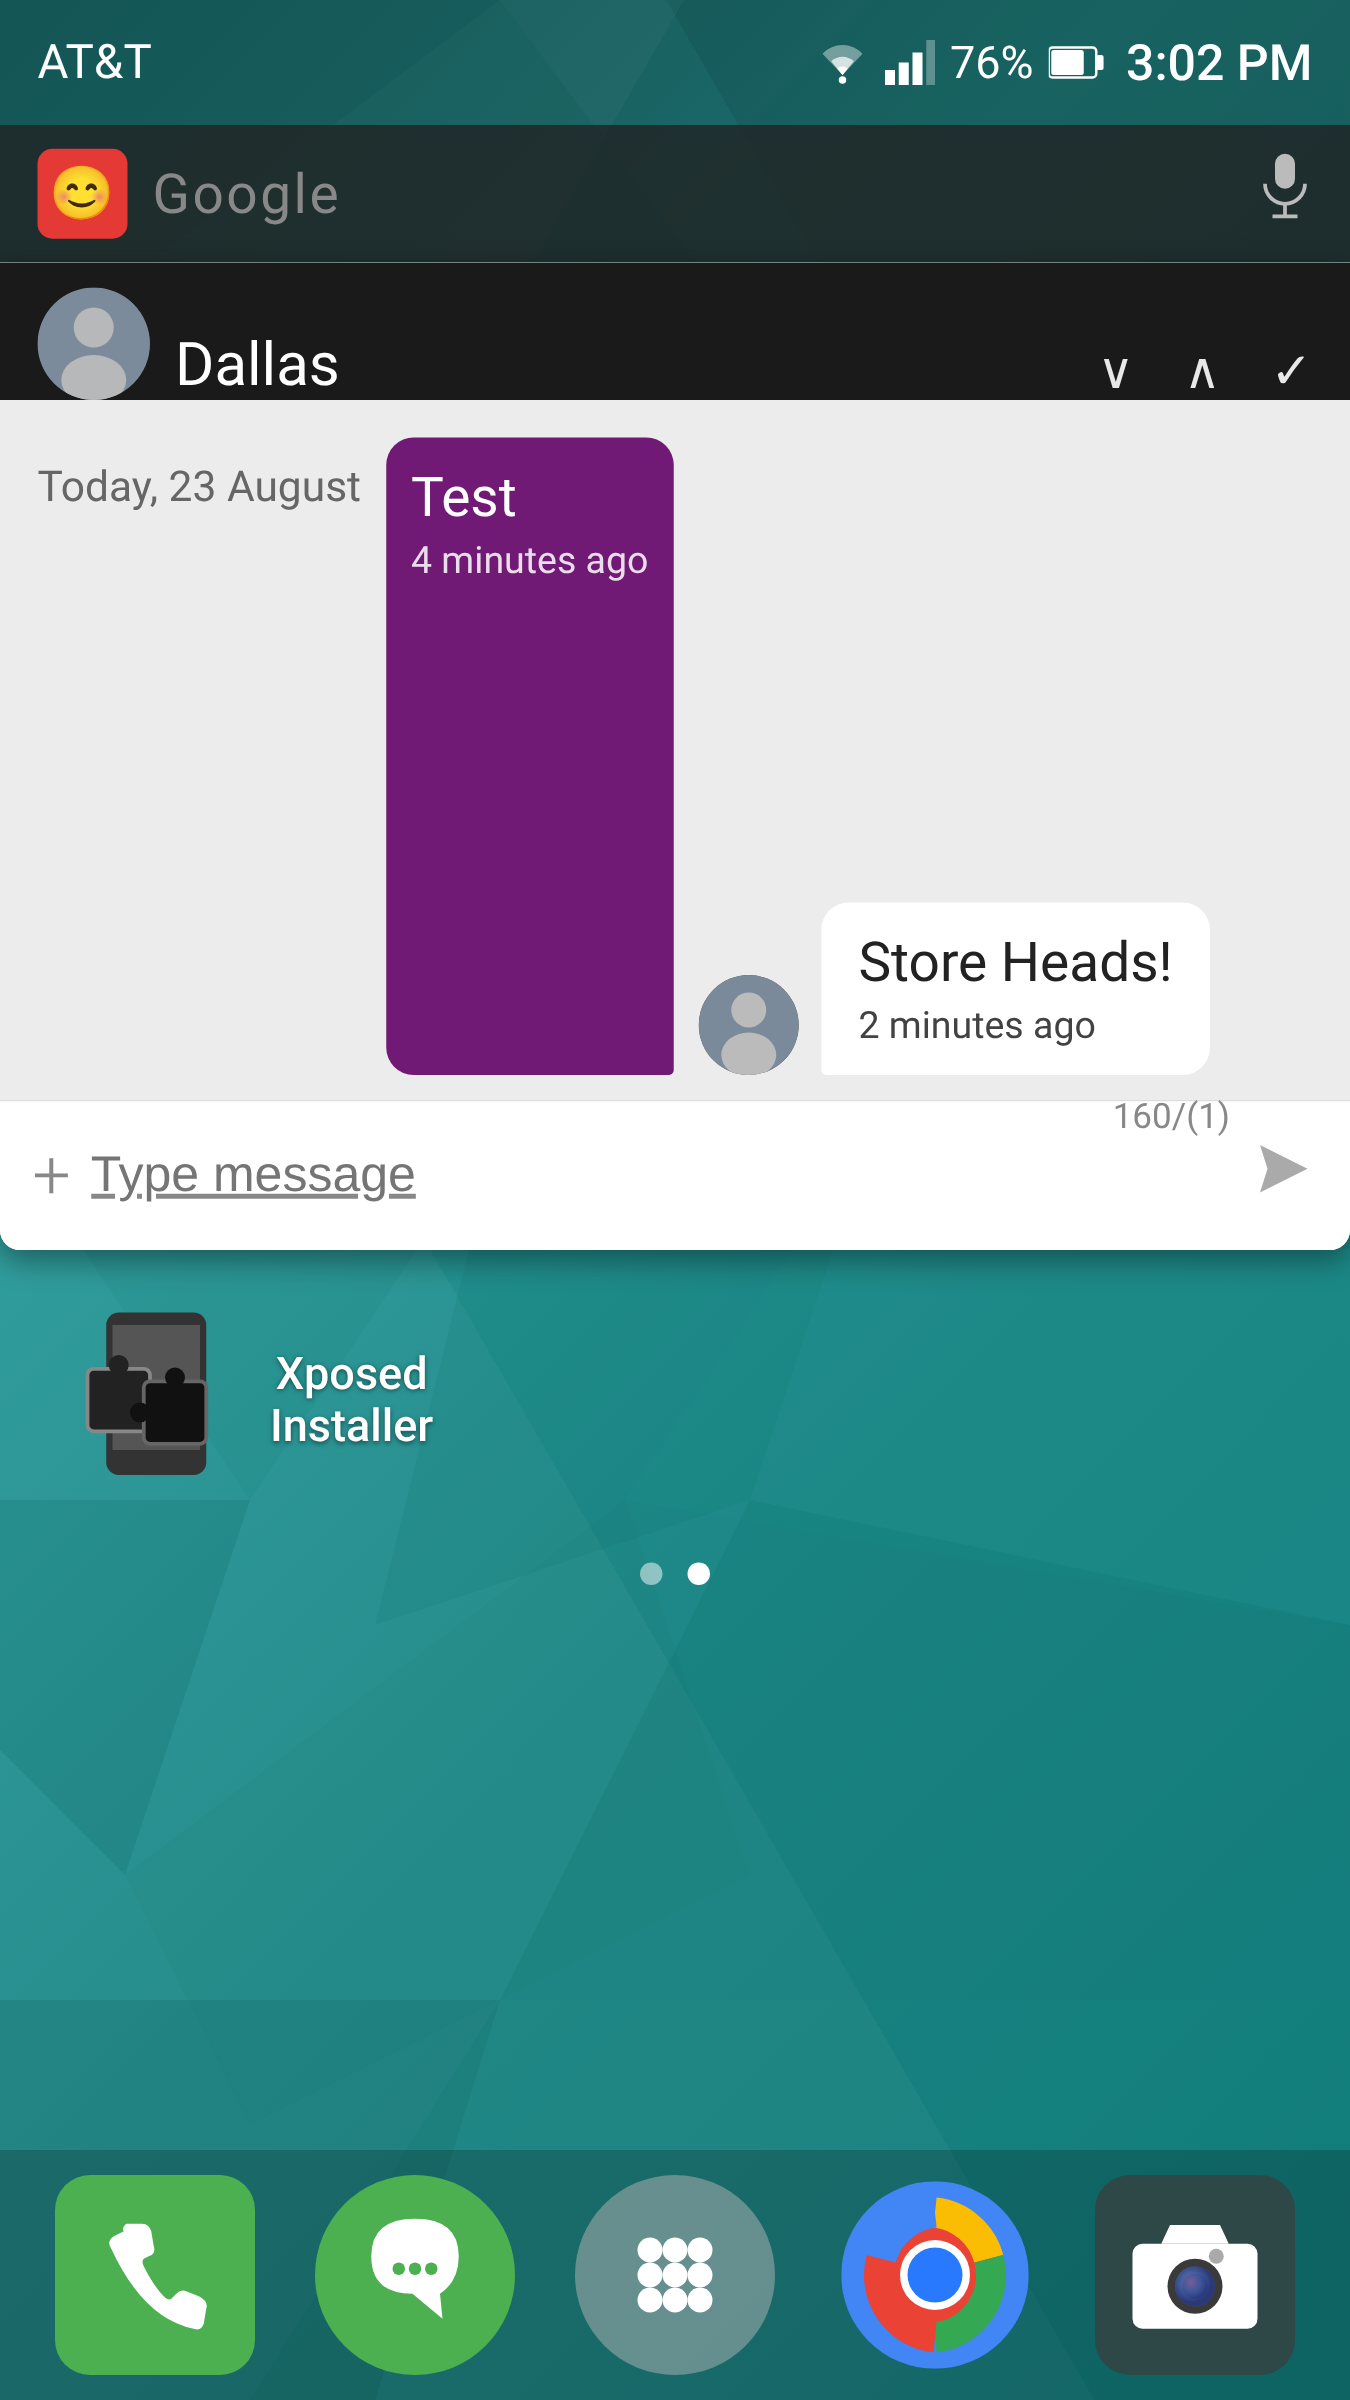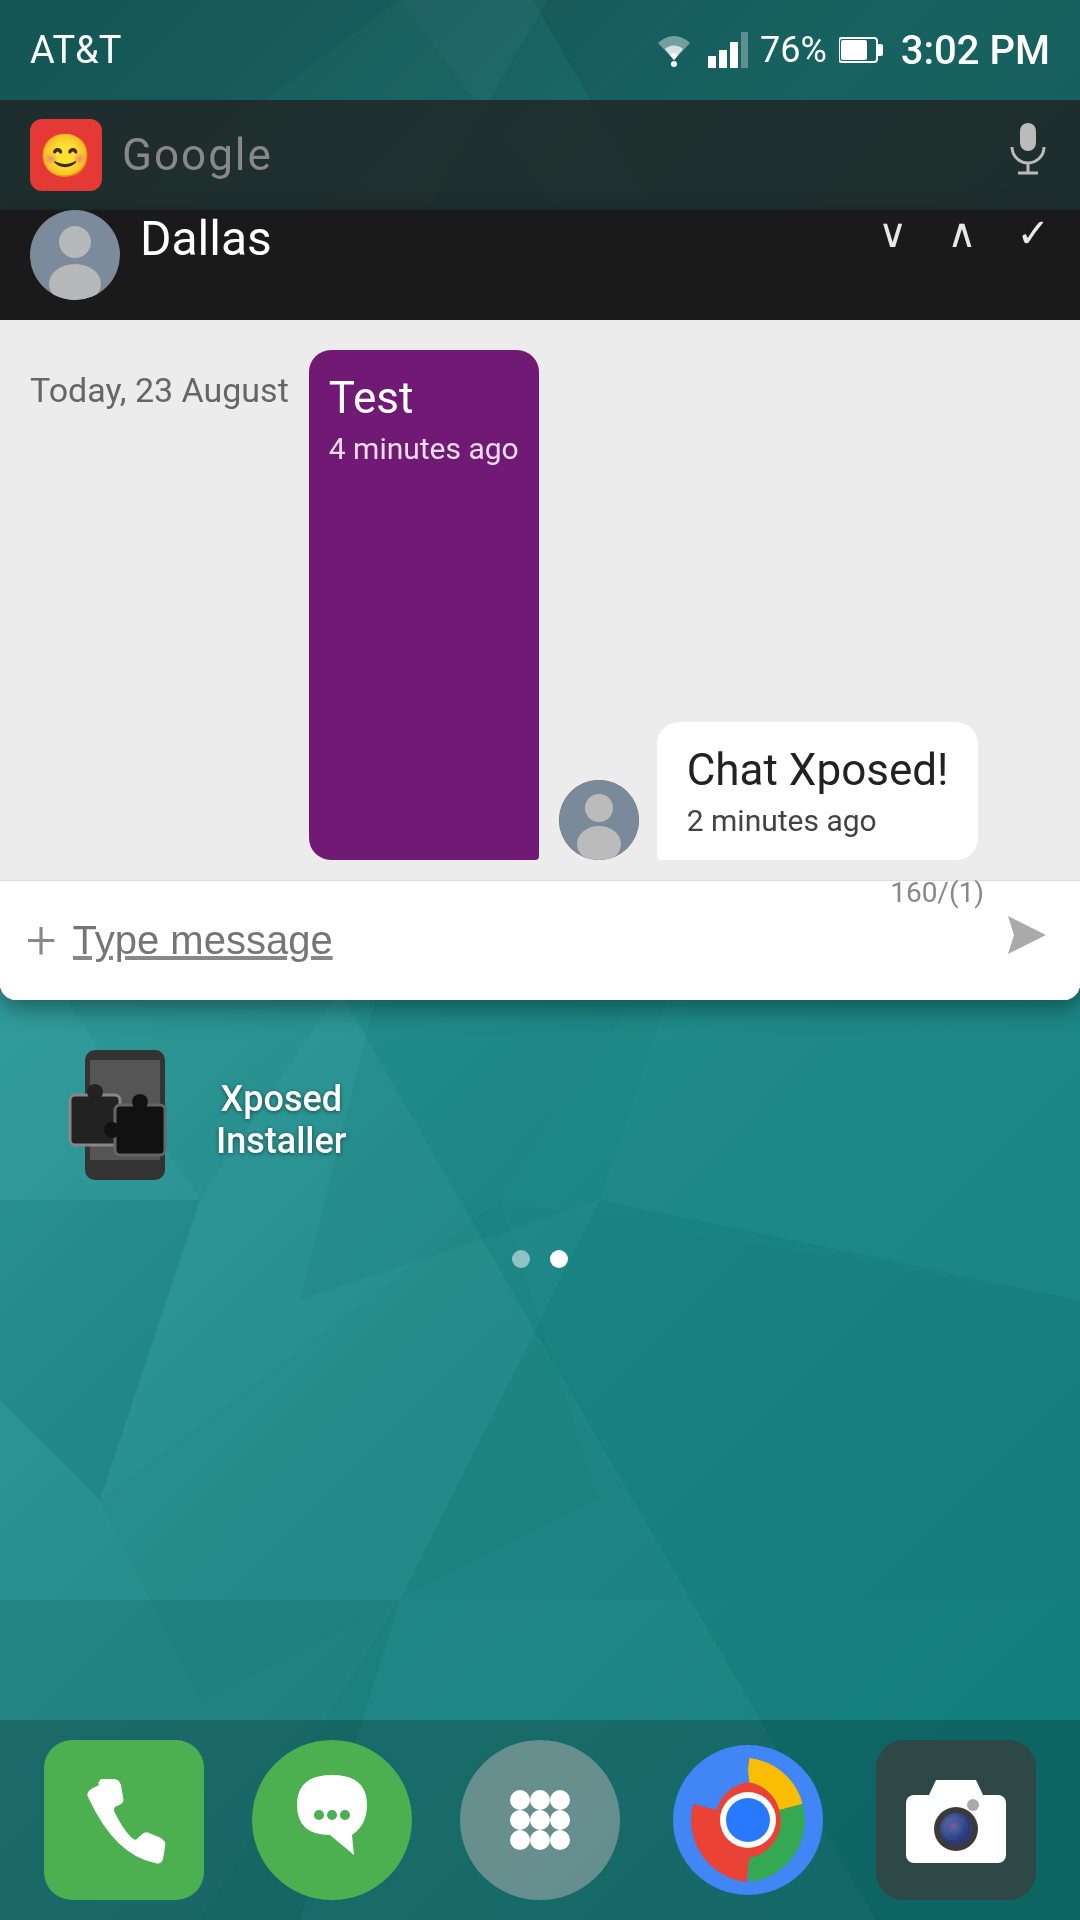--- a/index.html
+++ b/index.html
@@ -101,21 +101,21 @@
       margin: 0;
       border-radius: 0 0 16px 16px;
       overflow: hidden;
       box-shadow: 0 8px 24px rgba(0,0,0,0.4);
     }
 
     .notif-header {
       background: #1a1a1a;
       height: 110px;
       display: flex;
-      align-items: flex-start;
+      align-items: flex-end;
       padding: 0 30px;
       gap: 20px;
     }
     .notif-avatar {
       width: 90px;
       height: 90px;
       border-radius: 50%;
       overflow: hidden;
       flex-shrink: 0;
       background: #555;
@@ -441,21 +441,21 @@
 
     <div class="msg-row-left">
       <div class="msg-avatar-small">
         <svg width="80" height="80" viewBox="0 0 80 80">
           <circle cx="40" cy="40" r="40" fill="#7a8a9a"></circle>
           <circle cx="40" cy="28" r="14" fill="#bbb"></circle>
           <ellipse cx="40" cy="64" rx="22" ry="18" fill="#bbb"></ellipse>
         </svg>
       </div>
       <div class="msg-bubble-recv">
-        <div class="msg-text">Chat Xposed!</div>
+        <div class="msg-text">Store Heads!</div>
         <div class="msg-time">2 minutes ago</div>
       </div>
     </div>
   </div>
 
   <div class="input-area" style="position:relative;">
     <span class="input-plus">+</span>
     <div class="input-field-wrap">
       <span class="input-counter-abs">160/(1)</span>
       <input class="input-field" type="text" style="border: none; outline: none; font-size: 40px; color: rgb(136, 136, 136); background: transparent; width: 100%;" placeholder="Type message">

